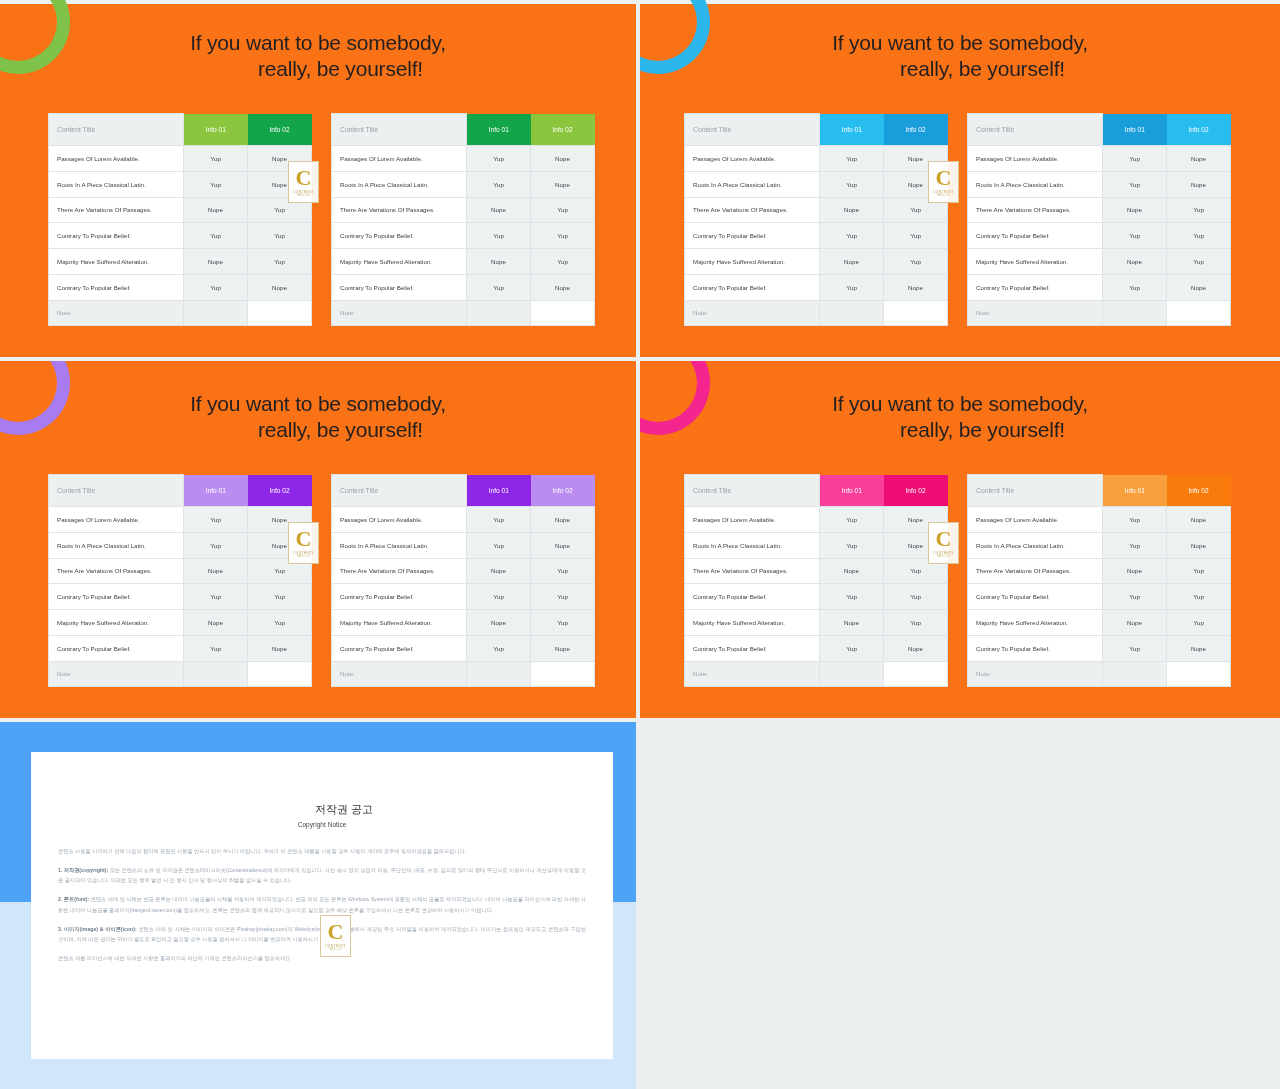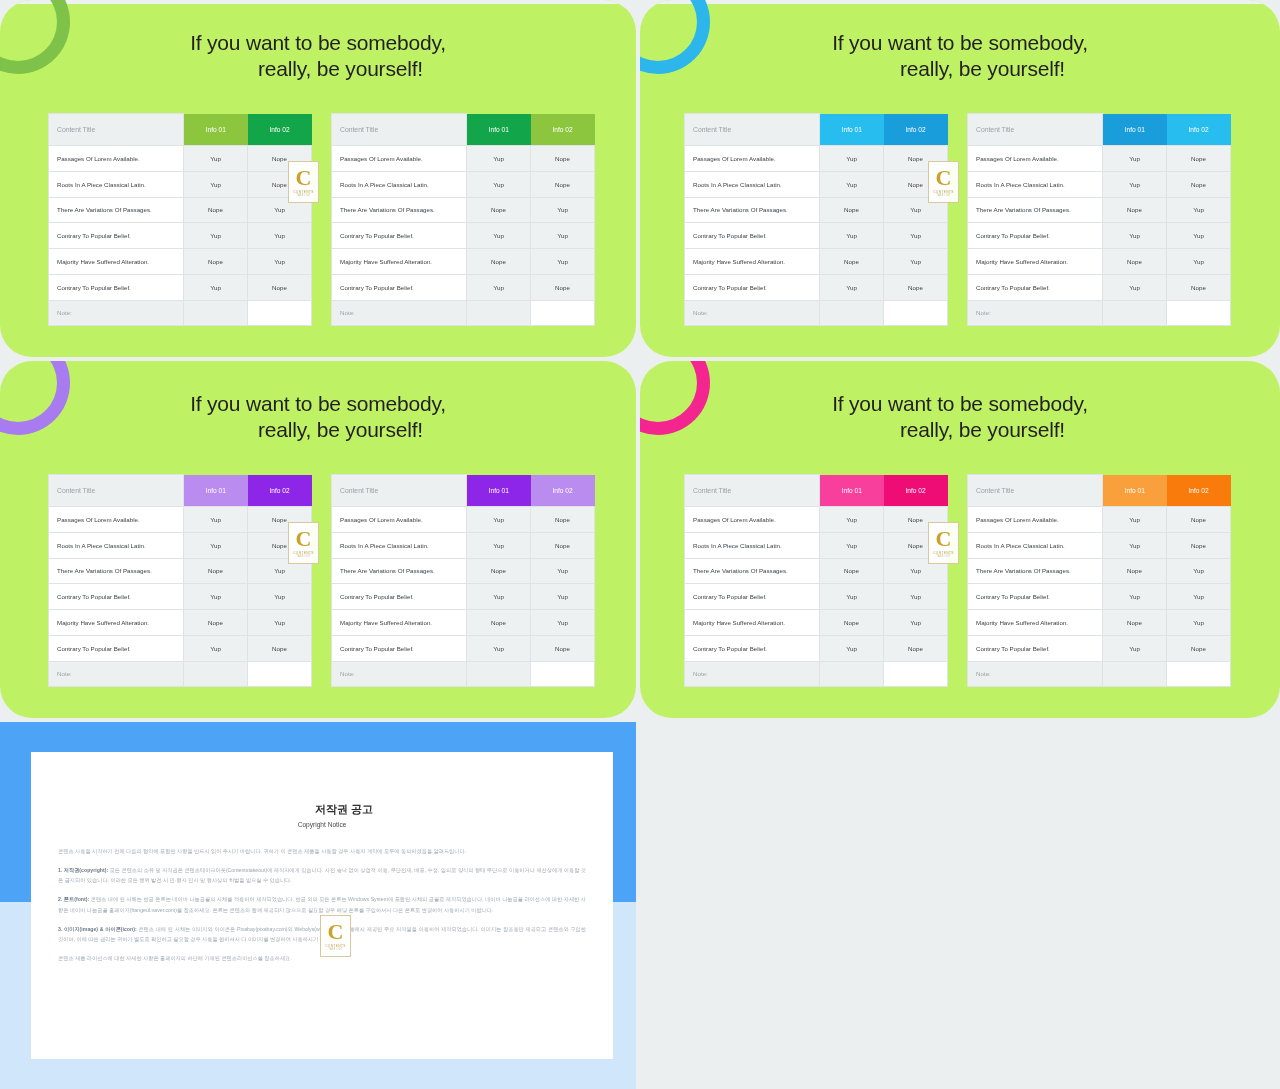--- a/index.html
+++ b/index.html
@@ -7,23 +7,22 @@
     width: 1280px; height: 1089px;
     background: #eceff0;
     font-family: "Liberation Sans", sans-serif;
     overflow: hidden;
   }
   .canvas { position: relative; width: 1280px; height: 1089px; background: #eceff0; }
 
   
   .slide {
     position: absolute;
-    background: #bef264;
+    background: #f97316;
     overflow: hidden;
-    border-radius: 32px;
   }
   .slide.s1 { left: 0;   top: 0;   width: 636px; height: 357px; }
   .slide.s2 { left: 640; top: 0;   width: 640px; height: 357px; }
   .slide.s3 { left: 0;   top: 361px; width: 636px; height: 357px; }
   .slide.s4 { left: 640px; top: 361px; width: 640px; height: 357px; }
   .slide.s2 { left: 640px; }
 
   
   .topstrip { position: absolute; left: 0; top: 0; width: 100%; height: 4px; background: #eef1f2; }
 
@@ -140,21 +139,21 @@
     position: absolute; left: 0; top: 180px; width: 100%; height: 187px;
     background: #cfe6fb;
   }
   .copyslide .paper {
     position: absolute; left: 31px; top: 30px;
     width: 582px; height: 307px;
     background: #ffffff;
   }
   .cp-title {
     text-align: center; margin-top: 50px;
-    font-size: 11px; font-weight: 700; color: #2d2d2d; padding-left: 44px;
+    font-size: 11px; font-weight: 400; color: #2d2d2d; padding-left: 44px;
   }
   .cp-sub { text-align: center; margin-top: 4px; font-size: 6.6px; color: #4a4a4a; }
   .cp-body { margin: 18px 27px 0 27px; }
   .cp-p {
     font-size: 5.2px; line-height: 1.95; color: #9aa7b3;
     margin-bottom: 9px; text-align: justify;
   }
   .cp-p b { color: #6c7a87; font-weight: 700; }
   .cp-wm {
     position: absolute; left: 289px; top: 163px;

